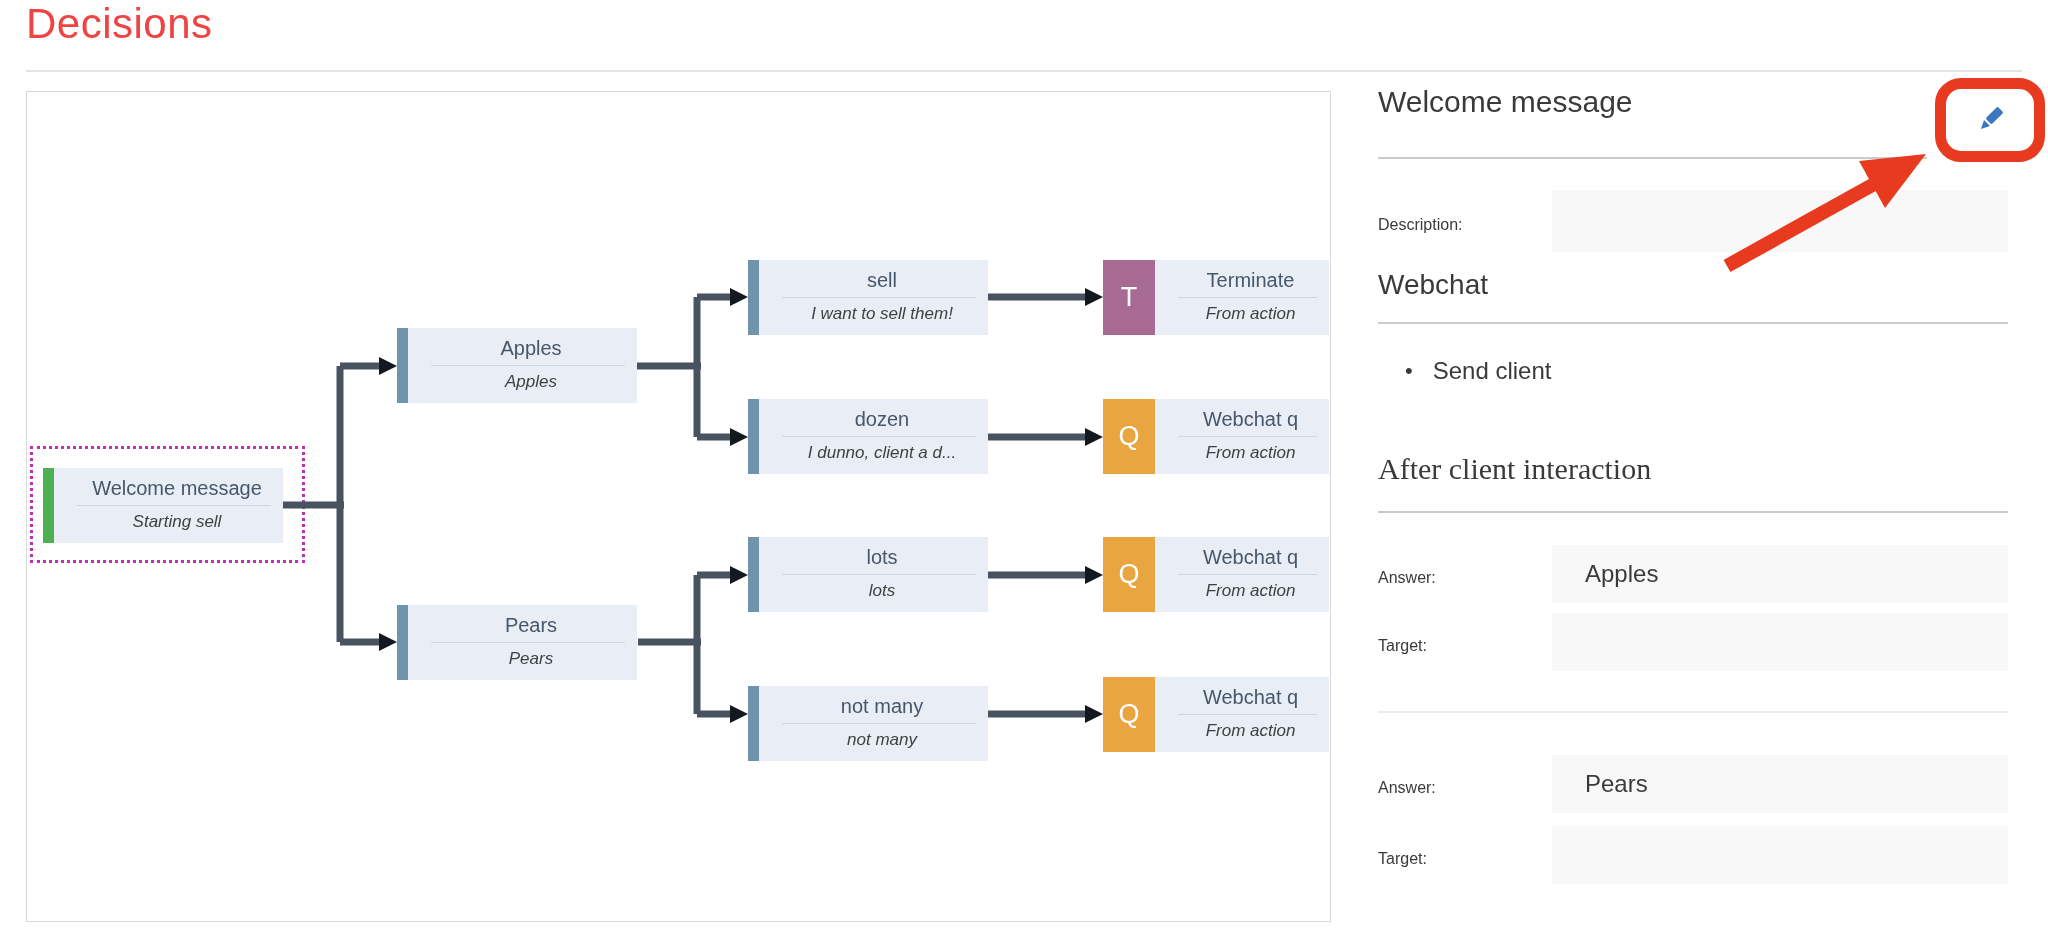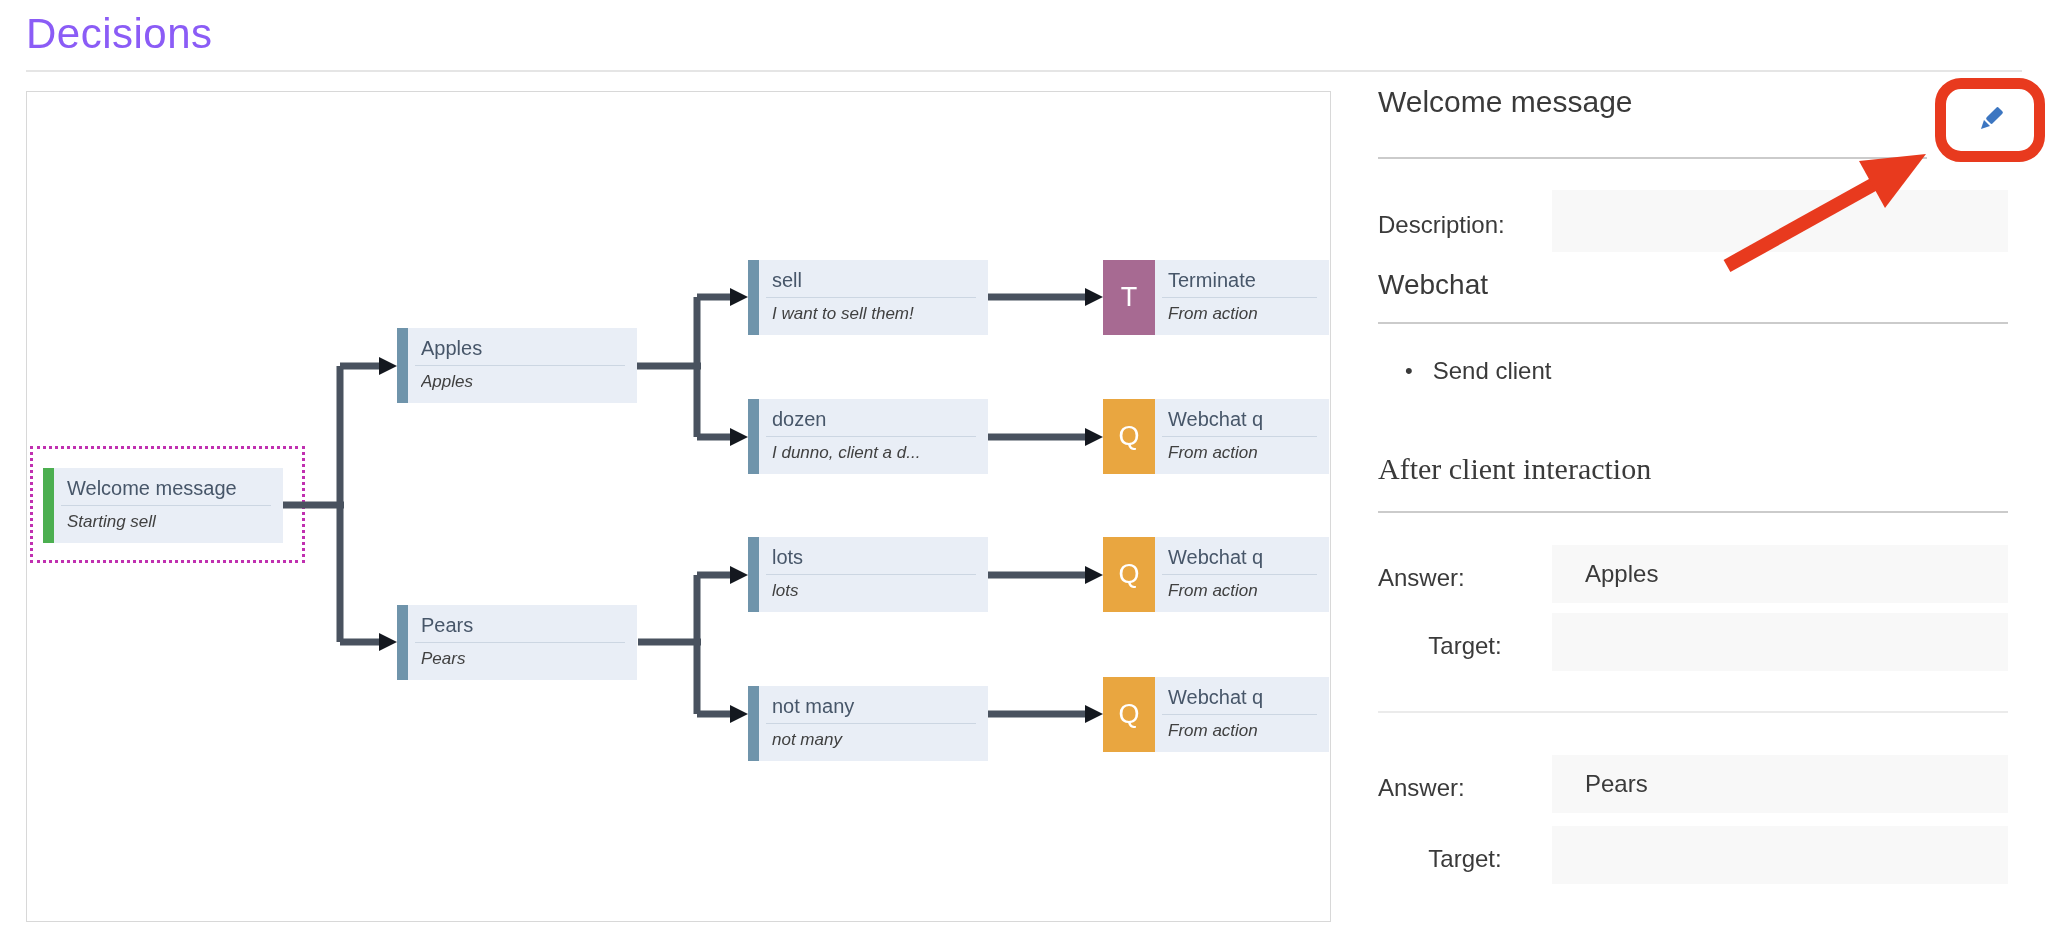--- a/index.html
+++ b/index.html
@@ -1,20 +1,20 @@
 <!DOCTYPE html>
 <html><head>
 <meta charset="utf-8">
 <style>
   html,body{margin:0;padding:0;background:#fff;}
   #page{position:relative;width:2048px;height:928px;overflow:hidden;
         font-family:"Liberation Sans", sans-serif;background:#fff;}
 
   
-  .page-title{position:absolute;left:26px;top:10px;font-size:42px;color:#8b5cf6;
+  .page-title{position:absolute;left:26px;top:0;font-size:42px;color:#ef4444;
               font-weight:400;letter-spacing:.5px;}
   .page-title-rule{position:absolute;left:26px;top:70px;width:1996px;height:2px;background:#e5e5e5;}
 
   
   .canvas{position:absolute;left:26px;top:91px;width:1305px;height:831px;
           border:1px solid #d8d8d8;box-sizing:border-box;background:#fff;}
 
   .connectors{position:absolute;left:0;top:0;pointer-events:none;}
 
   .dotted-selection{position:absolute;left:30px;top:446px;width:275px;height:117px;
@@ -22,48 +22,48 @@
 
   
   .node{position:absolute;width:240px;height:75px;background:#e9eef6;display:flex;
         box-sizing:border-box;cursor:pointer;}
   .node .bar{width:11px;flex:none;background:#6f94ab;}
   .node.start .bar{background:#4caf50;}
   .node .badge{width:52px;flex:none;display:flex;align-items:center;justify-content:center;
                color:#fff;font-size:27px;}
   .node .badge.t{background:#a76a92;}
   .node .badge.q{background:#e9a640;}
-  .node .content{flex:1;padding:9px 12px 0 13px;min-width:0;}
+  .node .content{flex:1;padding:9px 12px 0 29px;min-width:0;text-align:center;}
   .n-title{display:block;font-size:20px;line-height:23px;color:#475669;white-space:nowrap;overflow:hidden;}
   .n-div{display:block;height:1px;background:#ccd6e2;margin:5px 0 6px -6px;}
   .n-sub{display:block;font-size:17px;line-height:19px;color:#404040;font-style:italic;white-space:nowrap;overflow:hidden;}
   .node.clipped{width:226px;}
 
   
   .panel{position:absolute;left:1378px;top:84px;width:630px;color:#3a3a3a;}
   .panel-title{font-size:30px;line-height:36px;font-weight:400;margin:0;color:#3a3a3a;}
   .rule{height:2px;background:#cbcbcb;}
   .rule.title-rule{width:549px;margin-top:37px;}
   .rule.full{width:630px;}
   .row{display:grid;grid-template-columns:174px 456px;align-items:center;}
-  .row .lbl{font-size:24px;margin-top:8px;}
+  .row .lbl{font-size:16px;margin-top:8px;}
   .field{background:#f8f8f8;display:flex;align-items:center;}
   .field .val{font-size:24px;padding-left:33px;color:#3a3a3a;}
   .desc-row{margin-top:31px;}
   .desc-row .field{height:62px;}
   .h-actions{font-size:28px;font-weight:400;margin:16px 0 0 0;line-height:34px;}
   .rule.r-actions{margin-top:20px;}
   .action-list{margin:32px 0 0 0;padding:0 0 0 27px;list-style:none;}
   .action-list li{font-size:24px;line-height:30px;display:flex;align-items:center;}
   .action-list .dot{font-size:22px;margin-right:20px;color:#3a3a3a;}
   .h-after{font-size:30px;font-weight:400;margin:62px 0 0 0;line-height:42px;font-family:Liberation Serif, serif;}
   .rule.r-after{margin-top:21px;}
   .ans-row{margin-top:32px;}
   .ans-row .field,.tgt-row .field{height:58px;}
-  .tgt-row{margin-top:10px;text-align:center;}
+  .tgt-row{margin-top:10px;}
   .separator{width:630px;height:2px;background:#ebebeb;margin-top:40px;}
   .ans-row.second{margin-top:42px;}
   .tgt-row.second{margin-top:13px;}
 
   
   .edit-ring{position:absolute;top:-6px;right:-37px;width:110px;height:84px;
              border:11px solid #e83a1e;border-radius:26px;box-sizing:border-box;
              background:#fff;display:flex;align-items:center;justify-content:center;}
   .edit-btn{width:78px;height:56px;border:none;background:#fff;border-radius:8px;
             display:flex;align-items:center;justify-content:center;cursor:pointer;padding:0;}

